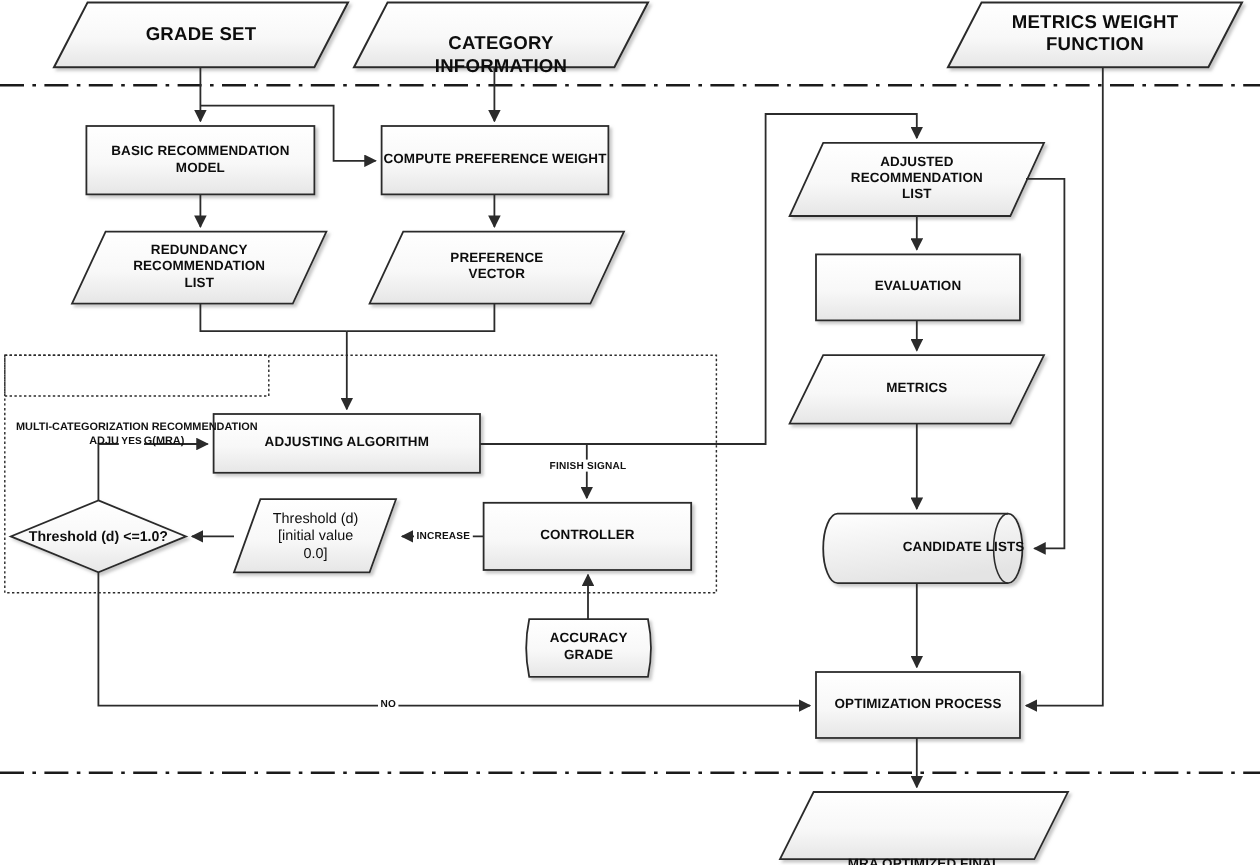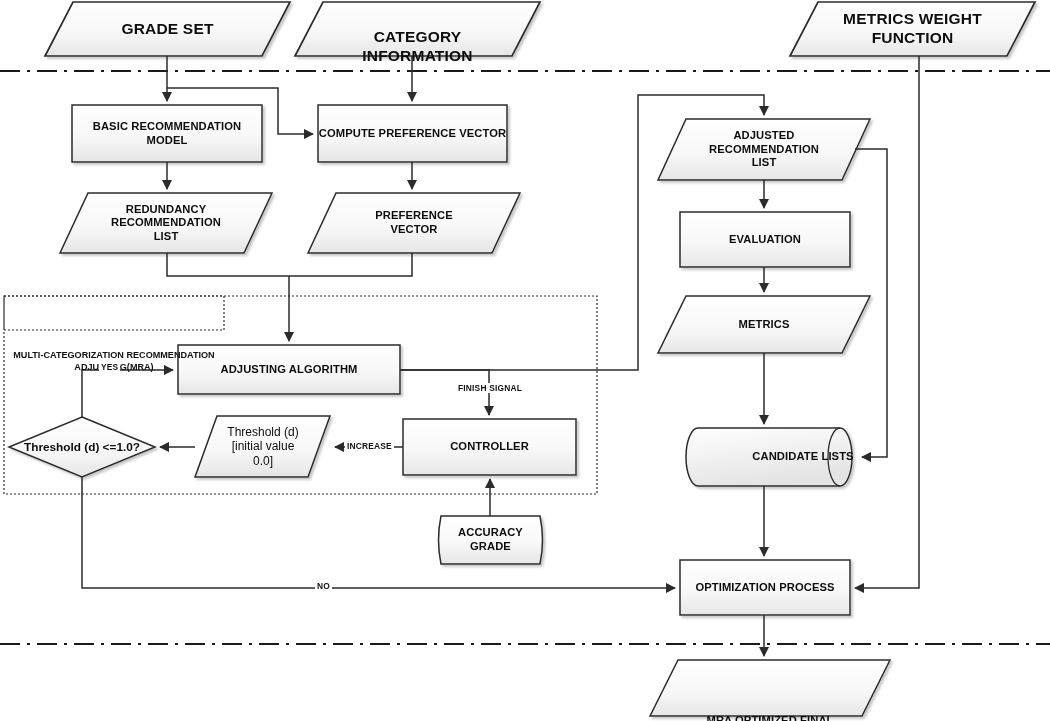--- a/index.html
+++ b/index.html
@@ -198,21 +198,21 @@
   </svg>
 
   <div class="node-label lbl-hero" style="left:45px;  top:2px;   width:245px; height:54px;">GRADE SET</div>
   <div class="node-label lbl-hero" style="left:295px; top:2px;   width:245px; height:54px;margin-top:18px;">CATEGORY
 INFORMATION</div>
   <div class="node-label lbl-hero" style="left:790px; top:2px;   width:245px; height:54px;">METRICS WEIGHT
 FUNCTION</div>
 
   <div class="node-label lbl-box" style="left:72px;  top:105px; width:190px; height:57px;">BASIC RECOMMENDATION
 MODEL</div>
-  <div class="node-label lbl-box" style="left:318px; top:105px; width:189px; height:57px;">COMPUTE PREFERENCE VECTOR</div>
+  <div class="node-label lbl-box" style="left:318px; top:105px; width:189px; height:57px;">COMPUTE PREFERENCE WEIGHT</div>
 
   <div class="node-label lbl-para" style="left:60px;  top:193px; width:212px; height:60px;">REDUNDANCY
 RECOMMENDATION
 LIST</div>
   <div class="node-label lbl-para" style="left:308px; top:193px; width:212px; height:60px;">PREFERENCE
 VECTOR</div>
 
   <div class="node-label lbl-box" style="left:178px; top:345px; width:222px; height:49px;">ADJUSTING ALGORITHM</div>
 
   <div class="node-label lbl-diamond" style="left:6px;  top:434px; width:152px; height:26px;">Threshold (d) &lt;=1.0?</div>

